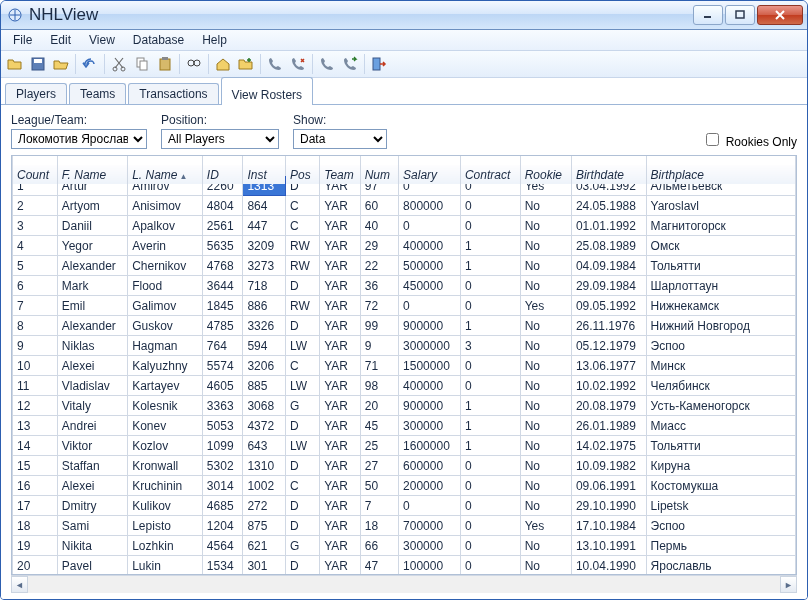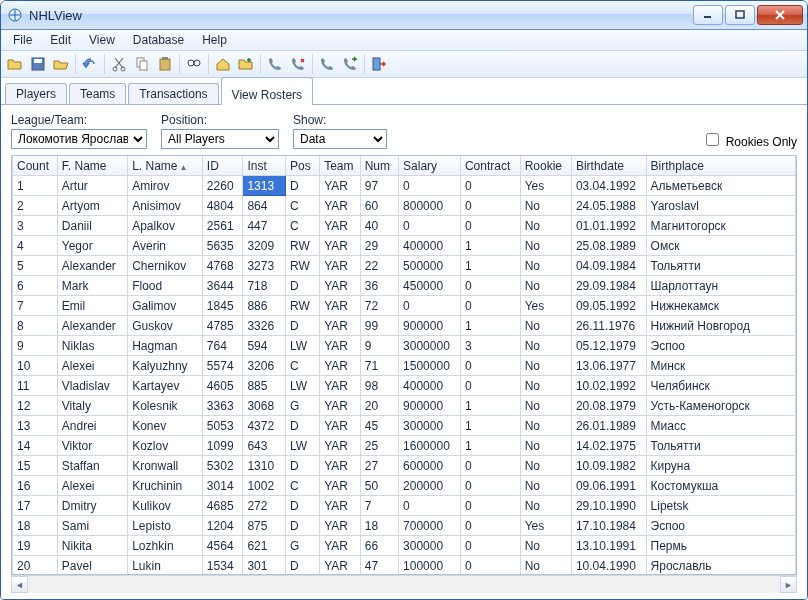--- a/index.html
+++ b/index.html
@@ -1,20 +1,20 @@
 <!DOCTYPE html>
 <html><head>
 <meta charset="utf-8">
 <style>
   html,body{margin:0;padding:0;font-family:"Segoe UI",Tahoma,sans-serif;font-size:12px;background:#fff;user-select:none;}
   .window{width:808px;height:600px;box-sizing:border-box;border:1px solid #2d5fb0;border-radius:6px 6px 4px 4px;overflow:hidden;display:flex;flex-direction:column;background:#fff;}
   
   .titlebar{height:28px;background:linear-gradient(to bottom,#f3f8ff 0%,#d9e8fb 45%,#bcd6f5 46%,#d5e7fb 100%);display:flex;align-items:center;padding:0 4px 0 6px;border-bottom:1px solid #6b8fc0;}
   .titlebar .appicon{width:16px;height:16px;margin-right:6px;display:inline-flex;align-items:center;justify-content:center;}
-  .titlebar .title{flex:1;font-size:13px;color:#1b2b44;}
+  .titlebar .title{flex:1;font-size:17px;color:#1b2b44;}
   .winbtns{display:flex;gap:2px;}
   .winbtn{width:28px;height:18px;border:1px solid #8ba6c9;border-radius:3px;display:flex;align-items:center;justify-content:center;background:linear-gradient(to bottom,#fafeff,#d6e7fb);}
   .winbtn.close{width:44px;background:linear-gradient(to bottom,#e9968b 0%,#d1604a 49%,#c23b1f 50%,#cf6a4a 100%);border-color:#8f3626;color:#fff;}
   
   .menubar{height:20px;background:linear-gradient(to bottom,#f7fbff,#e8f1fc);border-bottom:1px solid #c8d6ea;display:flex;align-items:center;padding:0 4px;gap:2px;}
   .menubar .mitem{padding:1px 8px;color:#1b2b44;}
   
   .toolbar{height:26px;background:linear-gradient(to bottom,#f7fbff,#e4eefb);border-bottom:1px solid #c8d6ea;display:flex;align-items:center;padding:0 3px;gap:1px;}
   .tbtn{width:22px;height:22px;display:flex;align-items:center;justify-content:center;color:#5a4a1a;}
   .tbtn svg{width:16px;height:16px;}
@@ -30,21 +30,21 @@
   .fgroup label{color:#1b2b44;margin-bottom:2px;}
   select{font:inherit;padding:1px 2px;border:1px solid #7f9bbf;background:#fff;height:20px;}
   .select-lt{width:136px;} .select-pos{width:118px;} .select-show{width:94px;}
   .rookies{margin-left:auto;display:flex;align-items:flex-end;gap:4px;}
   input[type=checkbox]{width:13px;height:13px;}
   
   .gridwrap{flex:1;border:1px solid #b0c0d6;min-height:0;overflow:hidden;display:flex;}
   .grid{flex:1;overflow:auto;}
   table{border-collapse:collapse;width:100%;table-layout:fixed;font-size:12px;color:#1b2b44;}
   th,td{border:1px solid #d0d8e4;padding:1px 4px;height:17px;text-align:left;white-space:nowrap;overflow:hidden;background:#fff;}
-  th{background:linear-gradient(to bottom,#fdfdfe,#eef3fa);font-weight:normal;position:sticky;top:0;border-top:none;}
+  th{background:linear-gradient(to bottom,#fdfdfe,#eef3fa);font-weight:normal;position:sticky;top:9px;border-top:none;font-style:italic;}
   th .sortmark{font-size:8px;color:#5a6e8c;margin-left:2px;}
   td.sel{background:#3a76d6;color:#fff;border:1px solid #2a5abf;}
   
   .c-count{width:42px;} .c-fname{width:66px;} .c-lname{width:70px;} .c-id{width:38px;} .c-inst{width:40px;} .c-pos{width:32px;} .c-team{width:38px;} .c-num{width:36px;} .c-salary{width:58px;} .c-contract{width:56px;} .c-rookie{width:48px;} .c-bdate{width:70px;} .c-bplace{width:140px;}
   
   .hscroll{height:17px;background:#f0f0f0;border-top:1px solid #d0d8e4;display:flex;align-items:center;}
   .hscroll .harrow{width:17px;height:17px;background:linear-gradient(to bottom,#fff,#e4eaf2);border:1px solid #cbd4e0;box-sizing:border-box;display:flex;align-items:center;justify-content:center;color:#5a6e8c;font-size:9px;}
   .hscroll .htrack{flex:1;}
 </style>
 </head>

